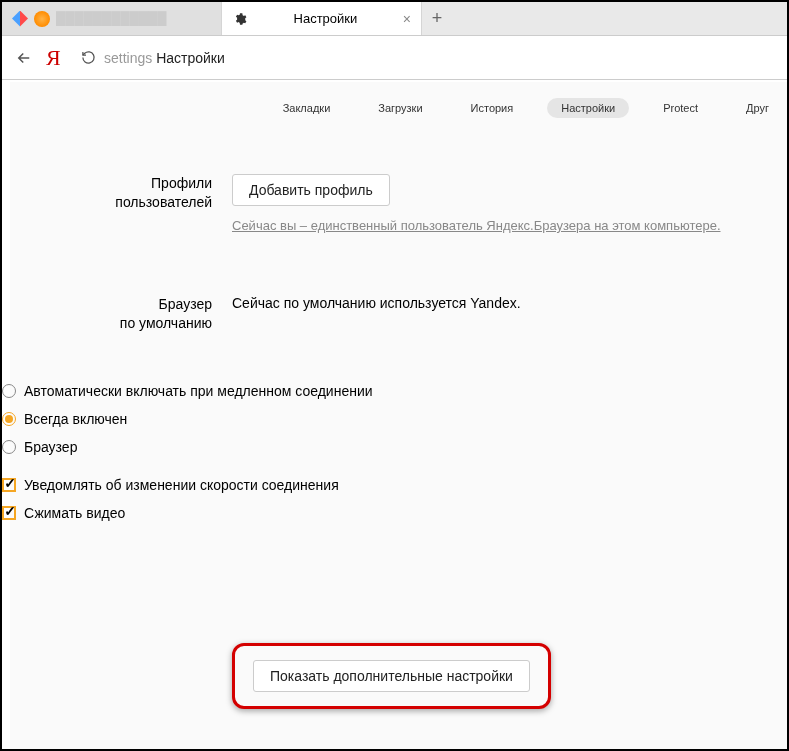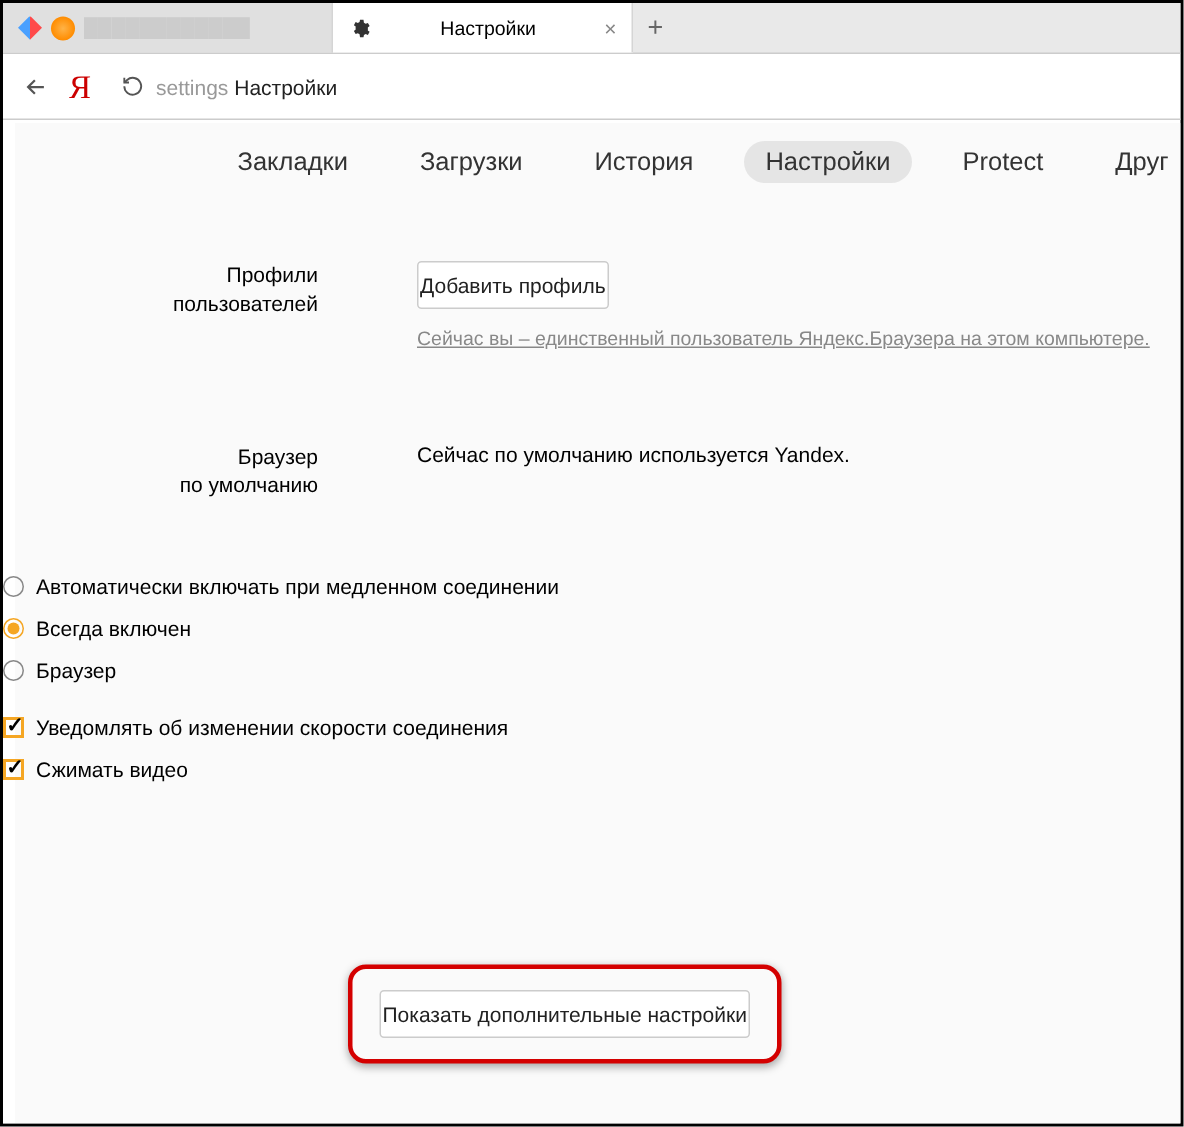--- a/index.html
+++ b/index.html
@@ -26,32 +26,32 @@
   .toolbar .ya { width: 28px; font-family: "Times New Roman", serif; font-size: 22px; font-weight: 400; color: #cc0000; }
   .toolbar .reload { width: 28px; display: flex; align-items: center; justify-content: center; }
   .toolbar .reload svg { width: 15px; height: 15px; stroke: #555; fill: none; }
   .toolbar .url { flex: 1; font-size: 14px; color: #222; padding-left: 2px; }
   .toolbar .url .muted { color: #999; }
 
   
   .page { position: absolute; top: 80px; bottom: 0; left: 0; right: 0; background: linear-gradient(to right, #fff 0, #fff 8px, #fafafa 8px, #fafafa 100%); overflow: hidden; }
 
   
-  .settings-nav { height: 52px; display: flex; align-items: center; justify-content: flex-end; gap: 20px; padding: 0 8px; font-size: 17px; }
+  .settings-nav { height: 52px; display: flex; align-items: center; justify-content: flex-end; gap: 20px; padding: 0 18px; font-size: 11px; }
   .settings-nav a { color: #333; text-decoration: none; padding: 4px 14px; border-radius: 14px; }
   .settings-nav a.active { background: #e5e5e5; }
 
   
   .content { padding: 40px 0 0 0; }
-  .section { display: flex; margin-bottom: 50px; gap: 46px; }
+  .section { display: flex; margin-bottom: 50px; }
   .section:last-child { margin-bottom: 0; }
   .section .label { width: 230px; text-align: right; padding-right: 20px; font-size: 14px; line-height: 1.35; }
   .section .body { flex: 1; }
 
-  button.btn { background: #fff; border: 1px solid #ccc; border-radius: 3px; padding: 7px 1px; font-size: 14px; color: #222; cursor: pointer; }
+  button.btn { background: #fff; border: 1px solid #ccc; border-radius: 3px; padding: 7px 16px; font-size: 14px; color: #222; cursor: pointer; }
   .btn-row { display: flex; gap: 10px; margin-bottom: 12px; }
   .hint { color: #888; font-size: 13px; margin-bottom: 12px; text-decoration: underline; }
 
   .radio-row, .check-row { display: flex; align-items: center; gap: 8px; margin-bottom: 12px; font-size: 14px; }
   .radio { width: 14px; height: 14px; border: 1px solid #888; border-radius: 50%; display: inline-flex; align-items: center; justify-content: center; }
   .radio.checked { border-color: #f5a623; }
   .radio.checked::after { content: ""; width: 8px; height: 8px; border-radius: 50%; background: #f5a623; }
   .check { width: 14px; height: 14px; border: 2px solid #f5a623; display: inline-flex; align-items: center; justify-content: center; }
   .check.checked::after { content: "✓"; font-size: 14px; font-weight: bold; color: #000; position: relative; top: -2px; left: 1px; }
 

